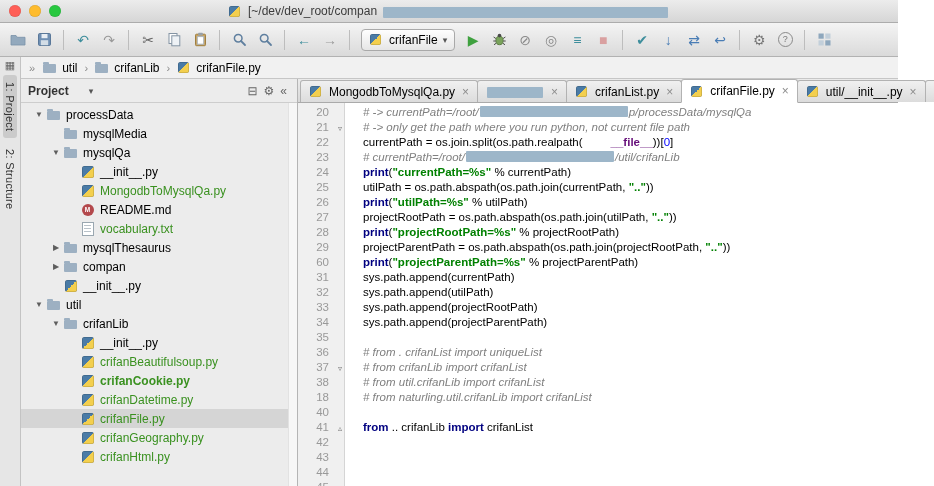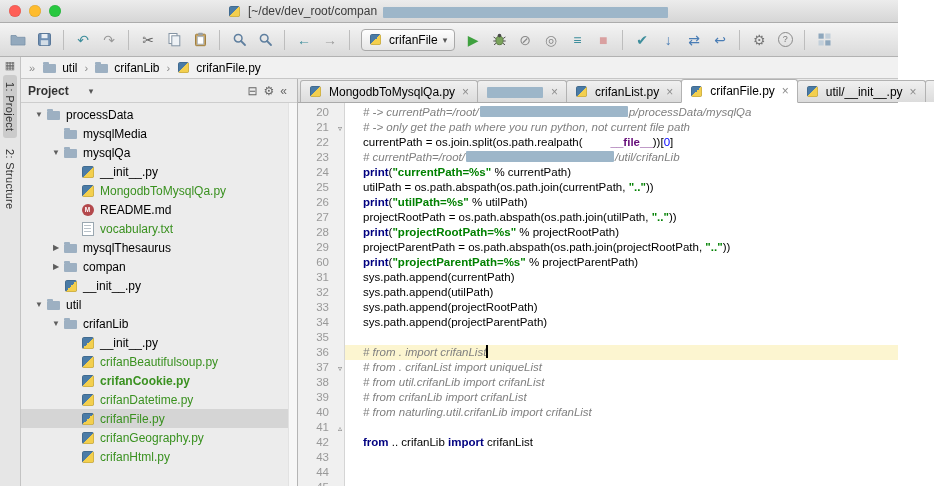--- a/index.html
+++ b/index.html
@@ -461,21 +461,21 @@
                 <div class="gnum">29</div>
                 <div class="gnum">60</div>
                 <div class="gnum">31</div>
                 <div class="gnum">32</div>
                 <div class="gnum">33</div>
                 <div class="gnum">34</div>
                 <div class="gnum">35</div>
                 <div class="gnum">36</div>
                 <div class="gnum">37<span class="fold">▿</span></div>
                 <div class="gnum">38</div>
-                <div class="gnum">39</div>
+                <div class="gnum">18</div>
                 <div class="gnum">40</div>
                 <div class="gnum">41<span class="fold">▵</span></div>
                 <div class="gnum">42</div>
                 <div class="gnum">43</div>
                 <div class="gnum">44</div>
                 <div class="gnum">45</div>
               </div>
             <div class="code" id="code">
                 <div class="cline"><span class="c"># -&gt; currentPath=/root/</span><span class="redact" style="width: 148px;"></span><span class="c">p/processData/mysqlQa</span></div>
                 <div class="cline"><span class="c"># -&gt; only get the path where you run python, not current file path</span></div>
@@ -486,24 +486,23 @@
                 <div class="cline"><span class="k">print</span><span class="p">(</span><span class="s">"utilPath=%s"</span><span class="p"> % utilPath)</span></div>
                 <div class="cline"><span class="p">projectRootPath = os.path.abspath(os.path.join(utilPath, </span><span class="s">".."</span><span class="p">))</span></div>
                 <div class="cline"><span class="k">print</span><span class="p">(</span><span class="s">"projectRootPath=%s"</span><span class="p"> % projectRootPath)</span></div>
                 <div class="cline"><span class="p">projectParentPath = os.path.abspath(os.path.join(projectRootPath, </span><span class="s">".."</span><span class="p">))</span></div>
                 <div class="cline"><span class="k">print</span><span class="p">(</span><span class="s">"projectParentPath=%s"</span><span class="p"> % projectParentPath)</span></div>
                 <div class="cline"><span class="p">sys.path.append(currentPath)</span></div>
                 <div class="cline"><span class="p">sys.path.append(utilPath)</span></div>
                 <div class="cline"><span class="p">sys.path.append(projectRootPath)</span></div>
                 <div class="cline"><span class="p">sys.path.append(projectParentPath)</span></div>
                 <div class="cline"></div>
-                <div class="cline current"><span class="c"># from . import crifanList</span><span class="caret"></span></div>
                 <div class="cline"><span class="c"># from . crifanList import uniqueList</span></div>
+                <div class="cline"><span class="c"># from crifanLib import crifanList</span></div>
                 <div class="cline"><span class="c"># from util.crifanLib import crifanList</span></div>
-                <div class="cline"><span class="c"># from crifanLib import crifanList</span></div>
                 <div class="cline"><span class="c"># from naturling.util.crifanLib import crifanList</span></div>
                 <div class="cline"></div>
                 <div class="cline"><span class="k">from</span><span class="p"> .. crifanLib </span><span class="k">import</span><span class="p"> crifanList</span></div>
                 <div class="cline"></div>
                 <div class="cline"></div>
               </div>
           </div>
         </div>
       </div>
     </div>

